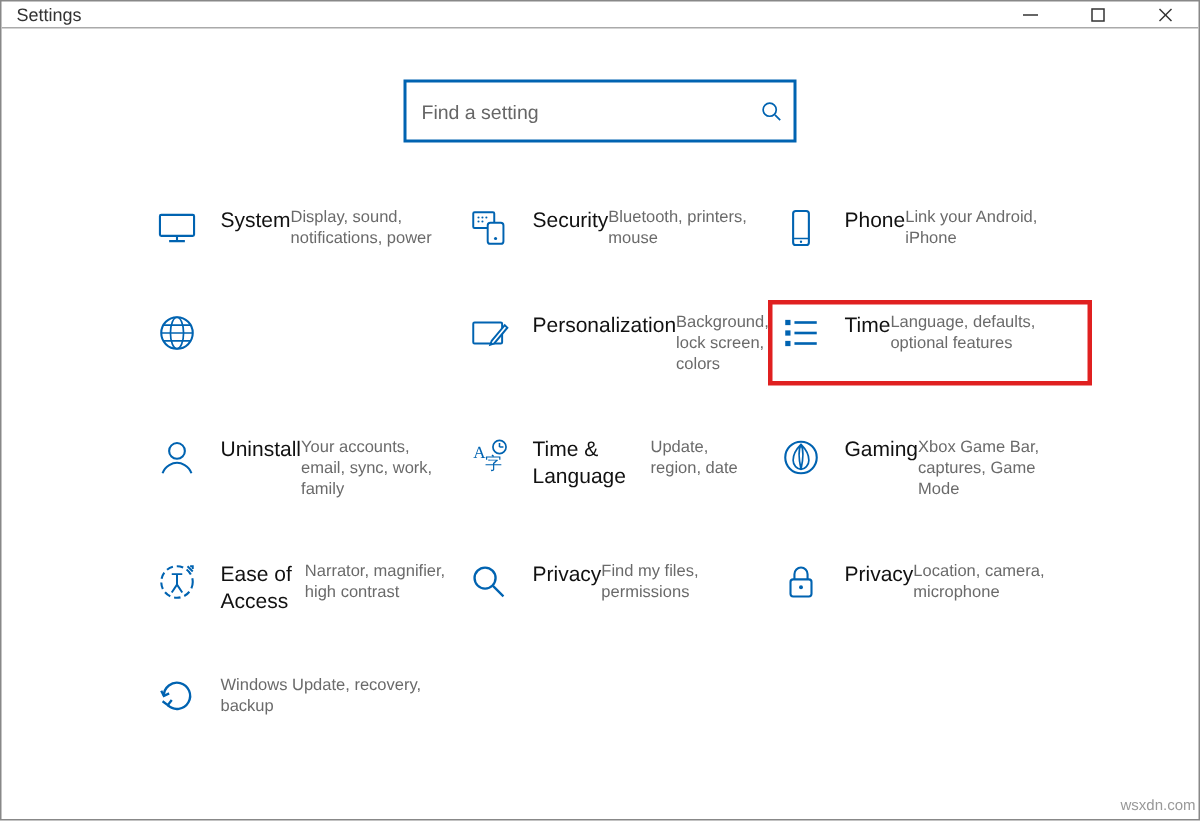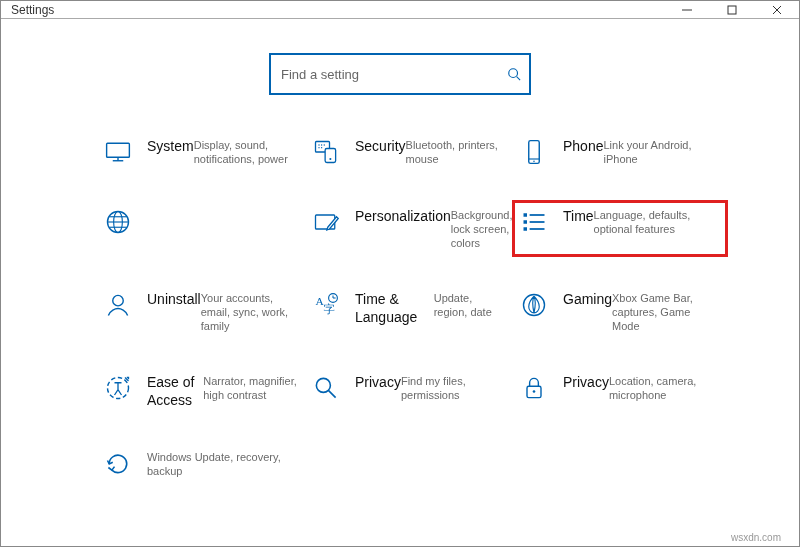--- a/index.html
+++ b/index.html
@@ -105,21 +105,21 @@
     line-height: 18px;
   }
   .tile-sub {
     font-size: 11px;
     color: #6a6a6a;
     line-height: 14px;
     margin-top: 1px;
   }
   .attrib {
     position: absolute;
-    right: 18px;
+    right: 2px;
     bottom: 3px;
     font-size: 10px;
     color: #999;
   }
 </style>
 </head>
 <body>
 
 <div class="titlebar">
   <span class="titlebar-title">Settings</span>

